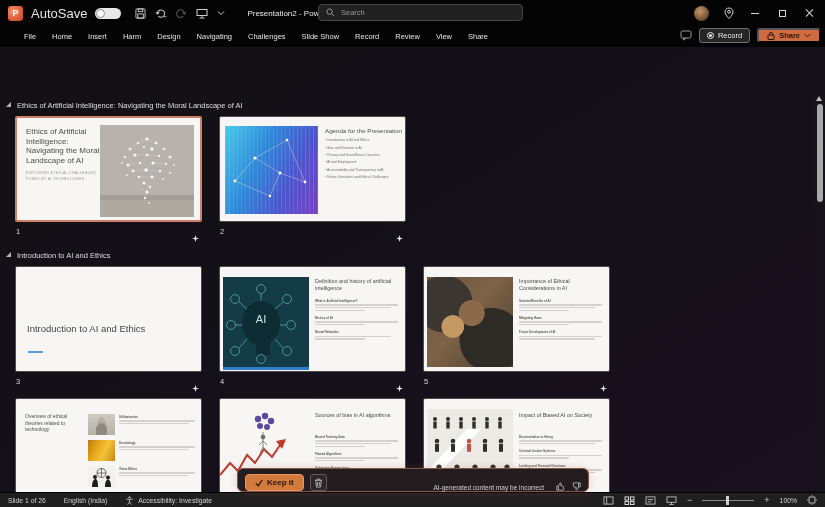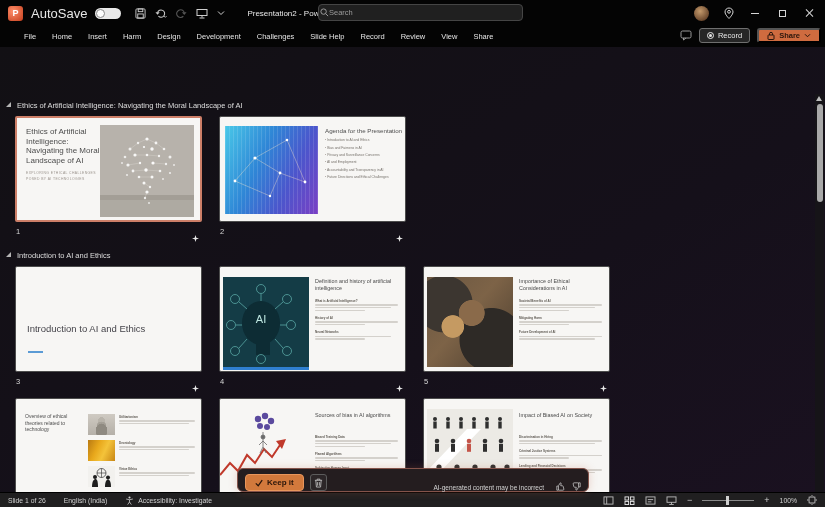--- a/index.html
+++ b/index.html
@@ -12,21 +12,21 @@
   .tb-left{display:flex;align-items:center;gap:8px;padding-left:8px}
   .ppt-logo{width:15px;height:15px;border-radius:3px;background:radial-gradient(circle at 35% 35%,#ff8f6b,#c43e1c);display:inline-flex;align-items:center;justify-content:center;color:#fff;font-size:9px;font-weight:bold}
   .autosave{font-size:13px;color:#e6e6e6}
   .toggle{width:26px;height:11px;border-radius:6px;background:#e9e9e9;position:relative;display:inline-block}
   .toggle .knob{position:absolute;left:1px;top:1px;width:9px;height:9px;border-radius:50%;background:#fdfdfd;border:1px solid #8a8a8a}
   .qat{display:flex;align-items:center;gap:9px;margin-left:6px;color:#cfcfcf}
   .ico{display:inline-flex;align-items:center;justify-content:center;color:#cfcfcf}
   .ico svg{display:block}
   .dim{opacity:.4}
   .doc-title{font-size:8px;color:#e8e8e8;margin-left:14px;white-space:nowrap}
-  .searchbox{position:absolute;left:318px;top:4px;width:205px;height:17px;background:#202020;border:1px solid #454545;border-radius:4px;display:flex;align-items:center;padding:0 1px}
+  .searchbox{position:absolute;left:318px;top:4px;width:205px;height:17px;background:#202020;border:1px solid #454545;border-radius:4px;display:flex;align-items:center;gap:6px;padding:0 7px}
   .searchbox input{background:transparent;border:none;outline:none;color:#bdbdbd;font-size:7.5px;width:160px;font-family:"Liberation Sans",sans-serif}
   .searchbox input::placeholder{color:#9a9a9a}
   .tb-right{position:absolute;right:0;top:0;height:26px;display:flex;align-items:center;gap:15px;padding-right:10px}
   .avatar{width:15px;height:15px;border-radius:50%;background:radial-gradient(circle at 40% 35%,#c49a6c,#6d4a2f 70%,#3c2a1a)}
   .winbtn{width:12px;height:12px;display:inline-flex;align-items:center;justify-content:center;color:#d6d6d6}
   .min-glyph{width:8px;height:0;border-top:1px solid #d6d6d6}
   .max-glyph{width:7px;height:7px;border:1px solid #d6d6d6}
   .close-glyph{position:relative;width:8px;height:8px}
   .close-glyph::before,.close-glyph::after{content:"";position:absolute;left:3.5px;top:-1px;width:1px;height:10px;background:#d6d6d6}
   .close-glyph::before{transform:rotate(45deg)}
@@ -190,23 +190,23 @@
     </div>
   </header>
 
   <nav class="ribbon">
     <div class="tabs">
       <span class="tab">File</span>
       <span class="tab">Home</span>
       <span class="tab">Insert</span>
       <span class="tab">Harm</span>
       <span class="tab">Design</span>
-      <span class="tab">Development</span>
+      <span class="tab">Navigating</span>
       <span class="tab">Challenges</span>
-      <span class="tab">Slide Help</span>
+      <span class="tab">Slide Show</span>
       <span class="tab">Record</span>
       <span class="tab">Review</span>
       <span class="tab">View</span>
       <span class="tab">Share</span>
     </div>
     <div class="ribbon-right">
       <span class="ico">
         <svg width="12" height="11" viewBox="0 0 12 11" fill="none" stroke="#9a9a9a" stroke-width="1">
             <rect x="1" y="1" width="10" height="7" rx="1.5"></rect>
             <path d="M3.5 8 L3.5 10 L6 8"></path>

